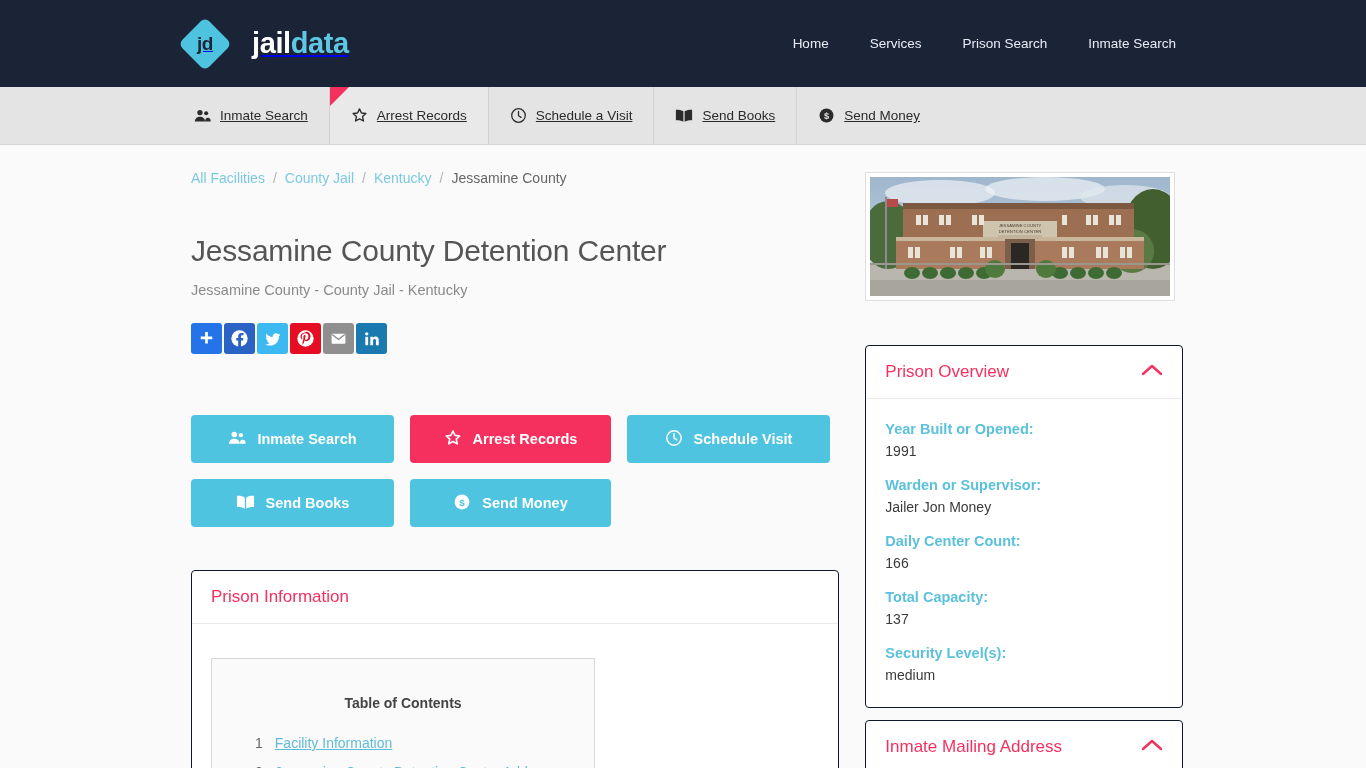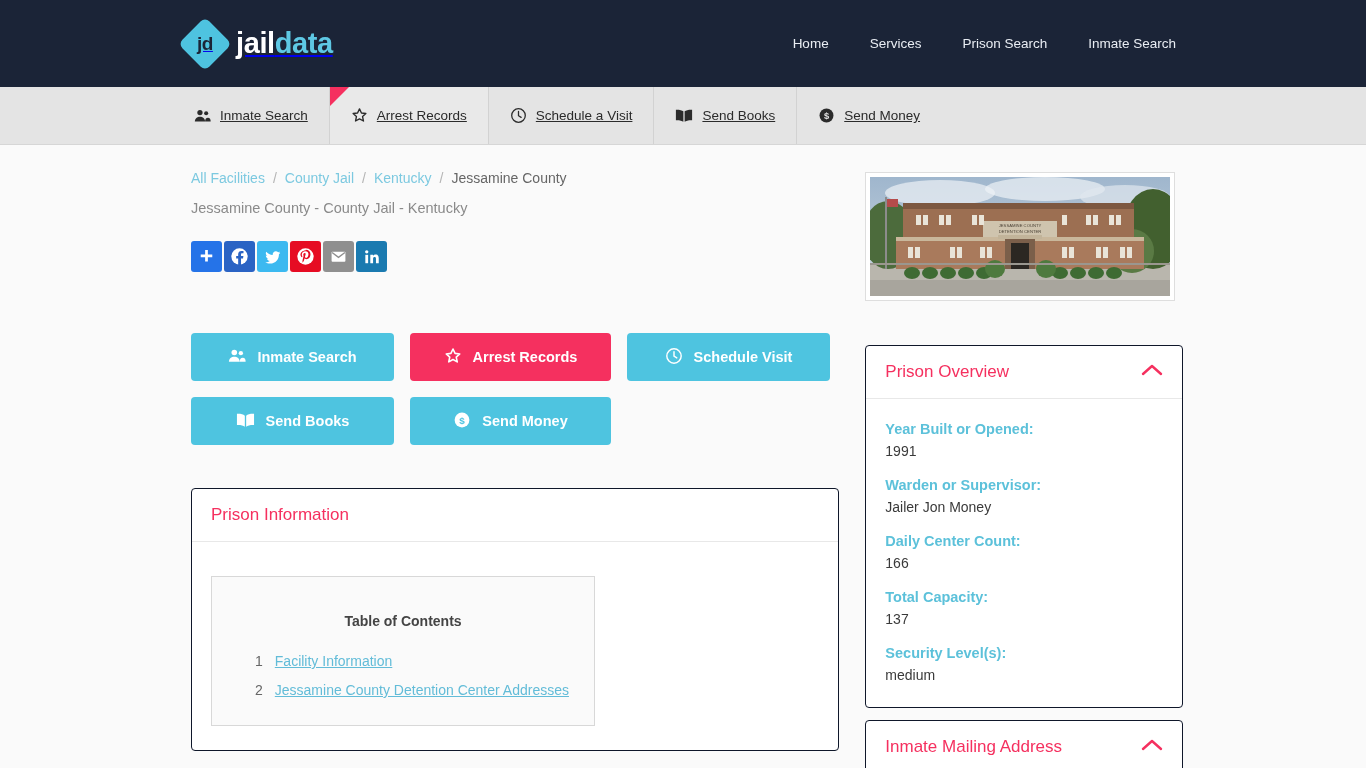--- a/index.html
+++ b/index.html
@@ -30,21 +30,21 @@
     flex: 0 0 auto;
   }
   .logo-diamond span {
     transform: rotate(-45deg);
     color: #1b2437;
     font-size: 19px;
     font-weight: bold;
     letter-spacing: -0.5px;
   }
   .brand-text { font-size: 29px; font-weight: bold; letter-spacing: -0.4px; }
-  .brand-text .t1 { color: #ffffff; }
+  .brand-text .t1 { color: #ffffff; margin-left: 16px; }
   .brand-text .t2 { color: #5ec8e4; }
 
   .mainnav { margin-left: auto; display: flex; align-items: center; gap: 41px; }
   .mainnav a {
     color: #e9edf3;
     font-size: 13.5px;
     text-decoration: none;
     white-space: nowrap;
   }
 
@@ -317,20 +317,21 @@
       <div class="breadcrumb">
         <a href="#">All Facilities</a>
         <span class="sep">/</span>
         <a href="#">County Jail</a>
         <span class="sep">/</span>
         <a href="#">Kentucky</a>
         <span class="sep">/</span>
         <span class="cur">Jessamine County</span>
       </div>
 
+      <h1 class="page-title">Jessamine County Detention Center</h1>
       <div class="page-sub">Jessamine County - County Jail - Kentucky</div>
 
       <div class="share-row">
         <a class="share-btn sb-addthis" href="#">
           <svg width="17" height="17" viewBox="0 0 20 20">
               <path fill="#fff" d="M8.4 2.4h3.2v5.2h5.2v3.2h-5.2v5.2H8.4v-5.2H3.2V7.6h5.2z"></path>
             </svg>
         </a>
         <a class="share-btn sb-facebook" href="#">
           <svg width="19" height="19" viewBox="0 0 20 20">

